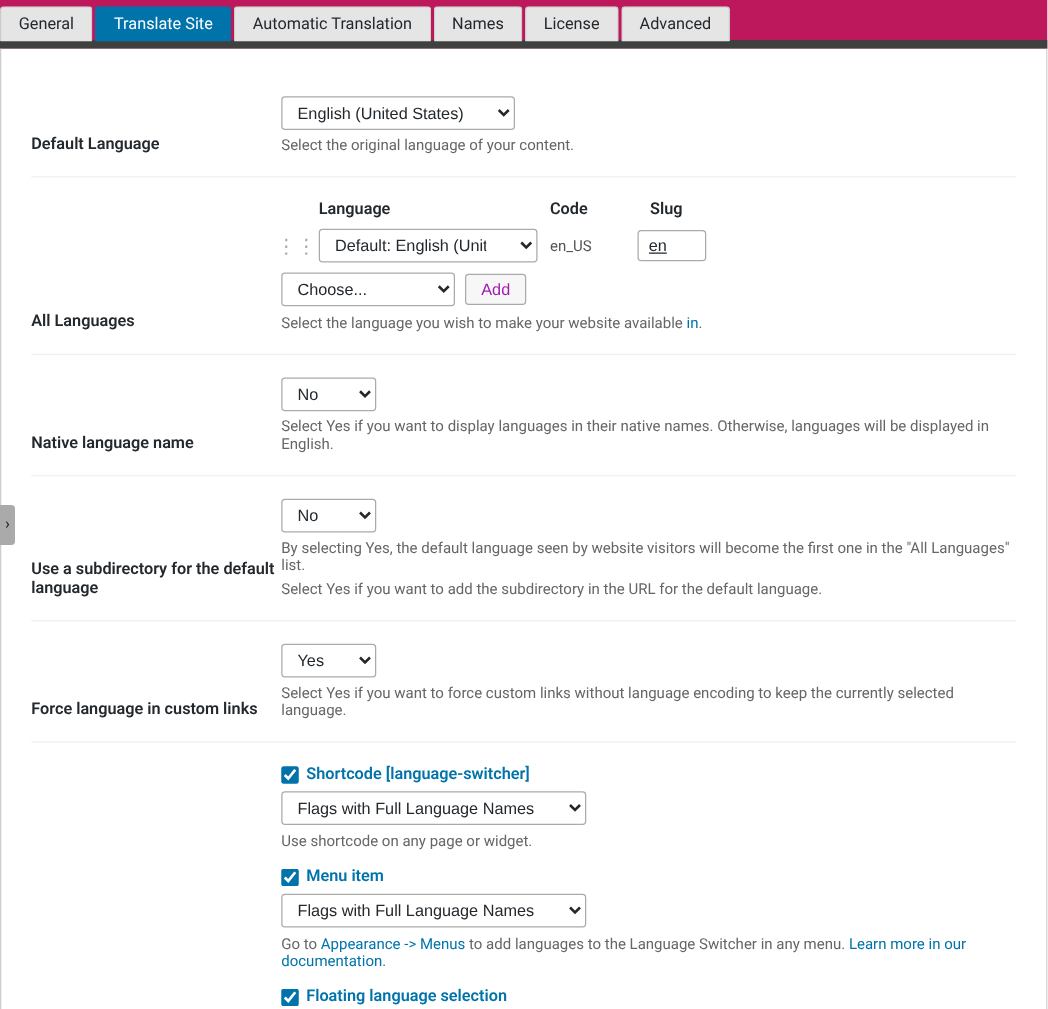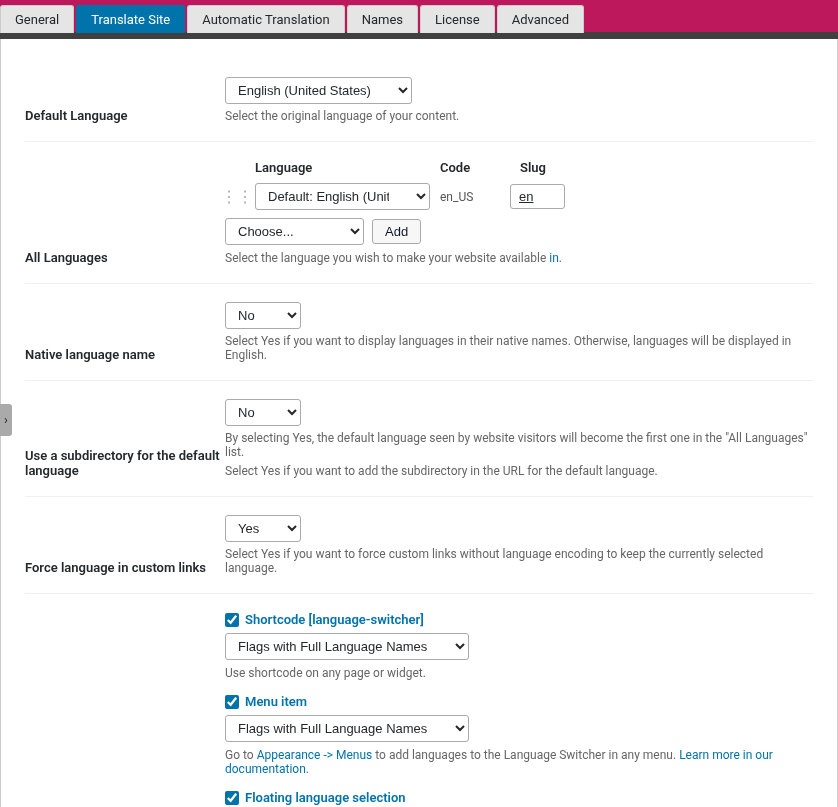--- a/index.html
+++ b/index.html
@@ -147,21 +147,21 @@
       margin-bottom: 6px;
     }
     .add-lang-row select { width: 139px; }
     .btn {
       padding: 4px 12px;
       border: 1px solid #aaa;
       border-radius: 3px;
       background: #f7f7f7;
       font-size: 13px;
       cursor: pointer;
-      color: #0f172a;
+      color: #a21caf;
     }
 
     
     .checkbox-label {
       display: flex;
       align-items: center;
       gap: 6px;
       font-size: 13px;
       font-weight: 600;
       color: #0073aa;

